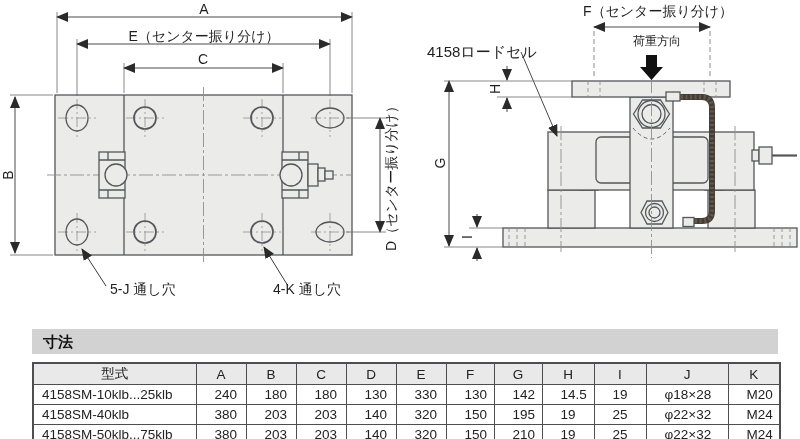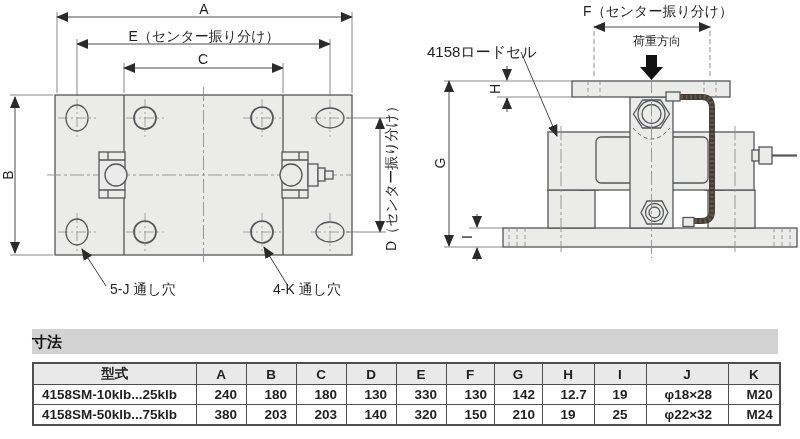--- a/index.html
+++ b/index.html
@@ -13,30 +13,30 @@
   .ctr{transform:translateX(-50%);}
   .rot{transform:translate(-50%,-50%) rotate(-90deg);transform-origin:center center;}
   .jp{font-size:14px;}
   
   .title-band{
     position:absolute;left:32px;top:329px;width:746px;height:25px;
     background:#d2d2d2;
   }
   .title-band span{
     display:block;font-size:15px;font-weight:bold;color:#111;
-    padding-left:0;line-height:25px;
+    padding-left:11px;line-height:25px;
   }
   table.dim{
     position:absolute;left:32px;top:362px;width:747px;
     border-collapse:collapse;table-layout:fixed;
     font-size:13.5px;color:#222;
   }
   table.dim th,table.dim td{
     border:1.4px solid #4e4e50;height:19px;padding:0 18px;
-    text-align:center;font-weight:bold;overflow:hidden;
+    text-align:center;font-weight:normal;overflow:hidden;
   }
   table.dim th{background:#e9e9e9;height:20px;}
   table.dim td.model{text-align:left;padding-left:8px;margin-left:18px;}
   table.dim{border:2px solid #4e4e50;}
 </style>
 </head>
 <body>
 
 <svg width="800" height="325" viewBox="0 0 800 325">
   <defs>
@@ -237,24 +237,38 @@
     <tbody>
       <tr>
         <td class="model">4158SM-10klb...25klb</td>
         <td>240</td>
         <td>180</td>
         <td>180</td>
         <td>130</td>
         <td>330</td>
         <td>130</td>
         <td>142</td>
-        <td>12.7</td>
+        <td>14.5</td>
         <td>19</td>
         <td>φ18×28</td>
         <td>M20</td>
+      </tr>
+      <tr>
+        <td class="model">4158SM-40klb</td>
+        <td>380</td>
+        <td>203</td>
+        <td>203</td>
+        <td>140</td>
+        <td>320</td>
+        <td>150</td>
+        <td>195</td>
+        <td>19</td>
+        <td>25</td>
+        <td>φ22×32</td>
+        <td>M24</td>
       </tr>
       <tr>
         <td class="model">4158SM-50klb...75klb</td>
         <td>380</td>
         <td>203</td>
         <td>203</td>
         <td>140</td>
         <td>320</td>
         <td>150</td>
         <td>210</td>

